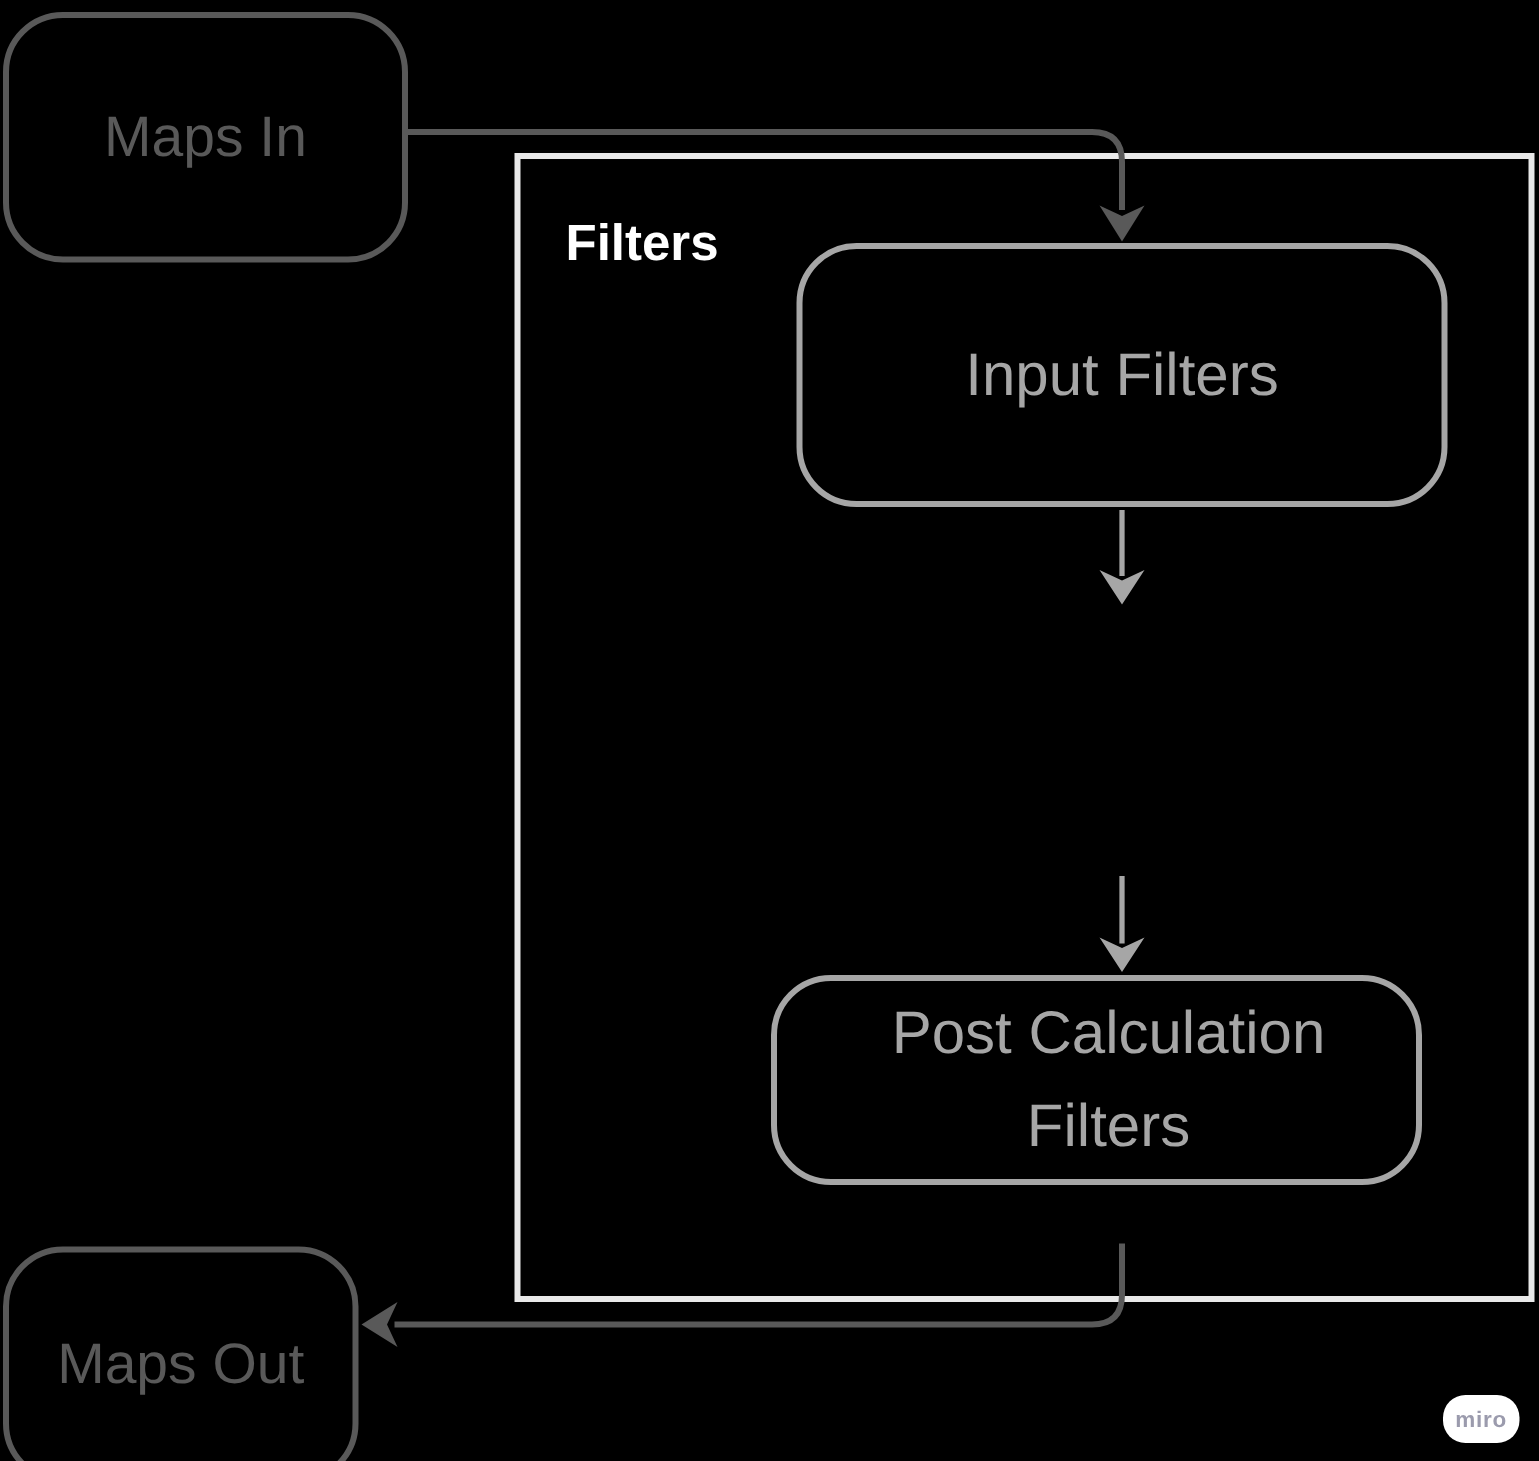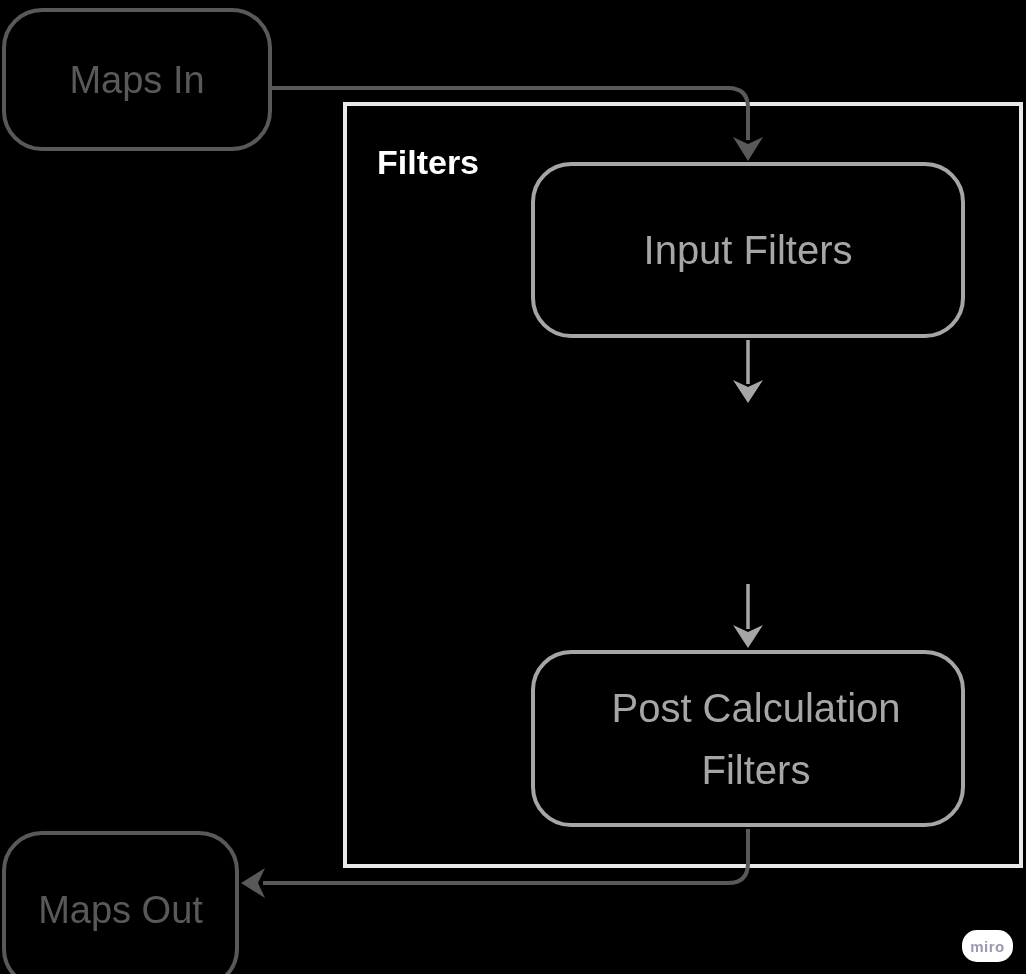--- a/index.html
+++ b/index.html
@@ -35,38 +35,38 @@
   .dark-node {
     border: 4px solid var(--dark);
     color: var(--dark);
     font-size: 38px;
   }
   .light-node {
     border: 4px solid var(--light);
     color: var(--light);
     padding: 0 20px;
   }
-  #maps-in  { left: 2px;  top: 8px;   width: 270px; height: 143px; }
+  #maps-in  { left: 2px;  top: 8px;   width: 270px; height: 167px; }
   #maps-out { left: 2px;  top: 795px; width: 237px; height: 158px; margin-top: 36px; }
   #filters-group {
     position: absolute;
     left: 343px; top: 102px;
     width: 680px; height: 766px;
     border: 4px solid var(--group_border);
   }
   #filters-group-label {
     position: absolute;
     left: 30px; top: 37px;
     color: var(--group_label);
     font-size: 34px;
     font-weight: 600;
   }
   #input-filters     { left: 184px; top: 56px;  width: 434px; height: 176px; }
   #pre-calc-filters  { left: 184px; top: 299px; width: 434px; height: 177px; }
-  #post-calc-filters { left: 184px; top: 544px; width: 434px; height: 177px; padding-left: 36px; }
+  #post-calc-filters { left: 167px; top: 544px; width: 434px; height: 140px; padding-left: 36px; }
   #connectors {
     position: absolute;
     left: 0; top: 0;
     width: 1026px; height: 974px;
     pointer-events: none;
   }
   #connectors .line { fill: none; }
   #connectors .dark-line { stroke: var(--dark); stroke-width: 4; }
   #connectors .light-line { stroke: var(--light); stroke-width: 3.5; }
   #connectors .dark-head { fill: var(--dark); stroke: none; }

